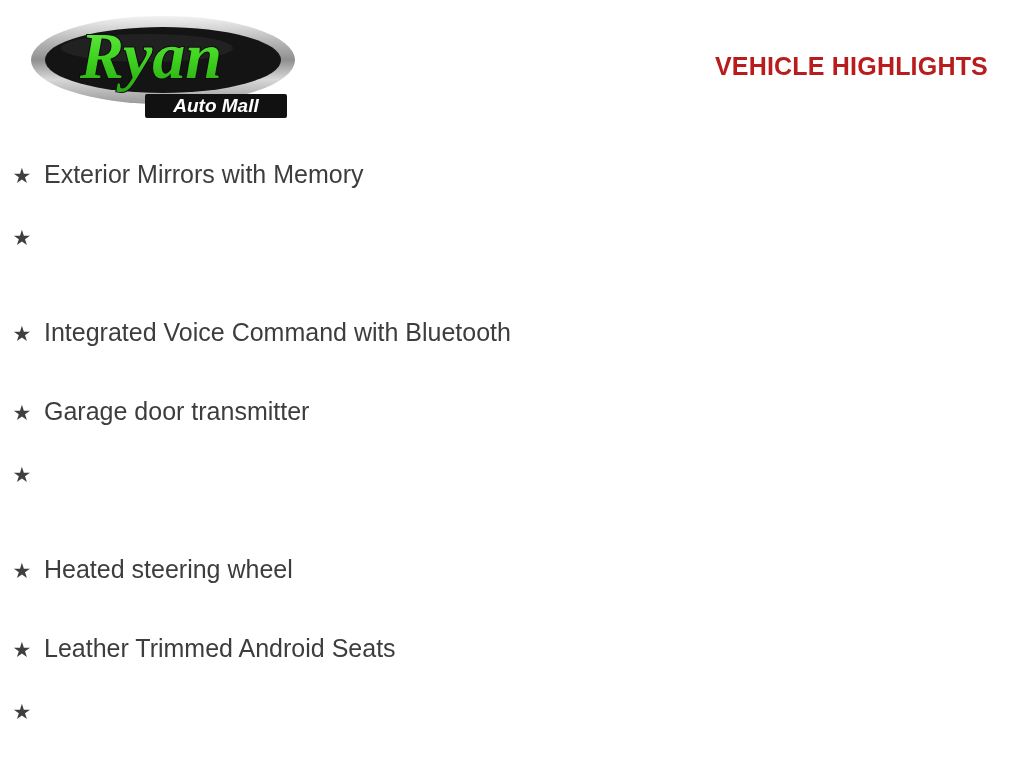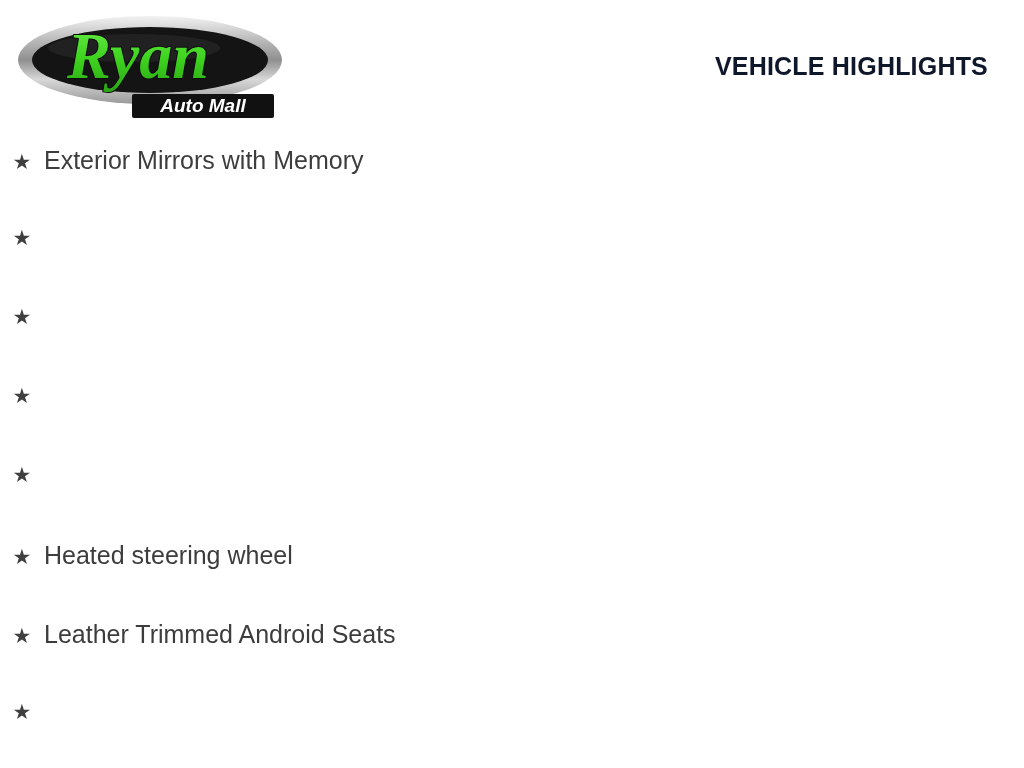--- a/index.html
+++ b/index.html
@@ -17,38 +17,38 @@
   }
 
   
   .header {
     position: relative;
     height: 130px;
   }
 
   .logo {
     position: absolute;
-    left: 14px;
+    left: 27px;
     top: 8px;
     width: 272px;
     height: 116px;
   }
 
   .logo svg {
     display: block;
   }
 
   .header-title {
     position: absolute;
     right: 36px;
     top: 52px;
     font-size: 25px;
     font-weight: bold;
     letter-spacing: 0.2px;
-    color: #0f172a;
+    color: #b91c1c;
     white-space: nowrap;
   }
 
   
   .highlights {
     position: absolute;
     top: 148px;
     left: 0;
     right: 0;
   }
@@ -66,20 +66,21 @@
     line-height: 1;
     color: #3f3f3f;
     flex: 0 0 auto;
   }
 
   .highlight-label {
     font-size: 25px;
     color: #3d3d3d;
     line-height: 1;
     white-space: nowrap;
+    margin-top: 14px;
   }
 </style>
 </head>
 <body>
 
 <div class="header">
 
   <div class="logo">
     <svg width="272" height="116" viewBox="0 0 272 116" xmlns="http://www.w3.org/2000/svg">
       <defs>
@@ -121,24 +122,26 @@
     <span class="star-icon">★</span>
     <span class="highlight-label">Exterior Mirrors with Memory</span>
   </div>
 
   <div class="highlight-row">
     <span class="star-icon">★</span>
   </div>
 
   <div class="highlight-row">
     <span class="star-icon">★</span>
+    <span class="highlight-label">Integrated Voice Command with Bluetooth</span>
   </div>
 
   <div class="highlight-row">
     <span class="star-icon">★</span>
+    <span class="highlight-label">Garage door transmitter</span>
   </div>
 
   <div class="highlight-row">
     <span class="star-icon">★</span>
   </div>
 
   <div class="highlight-row">
     <span class="star-icon">★</span>
     <span class="highlight-label">Heated steering wheel</span>
   </div>

